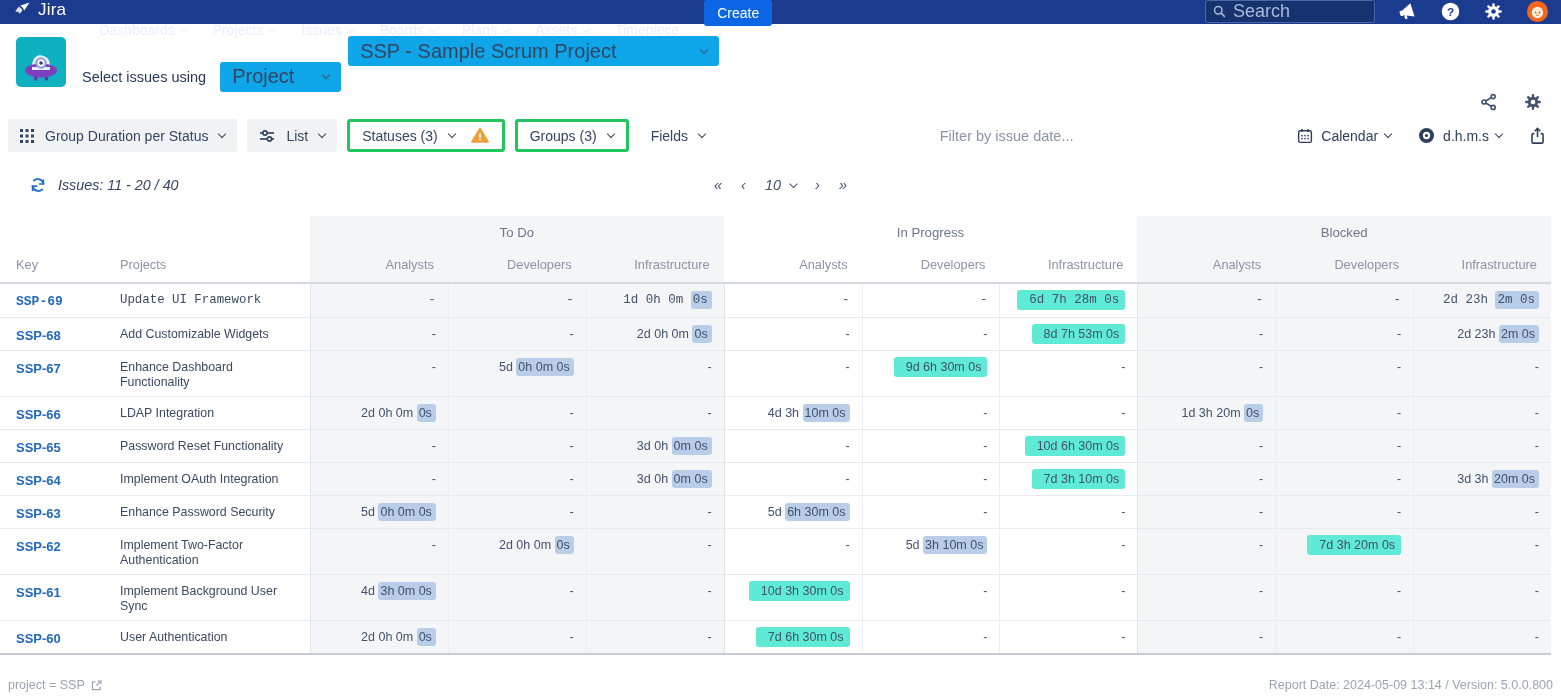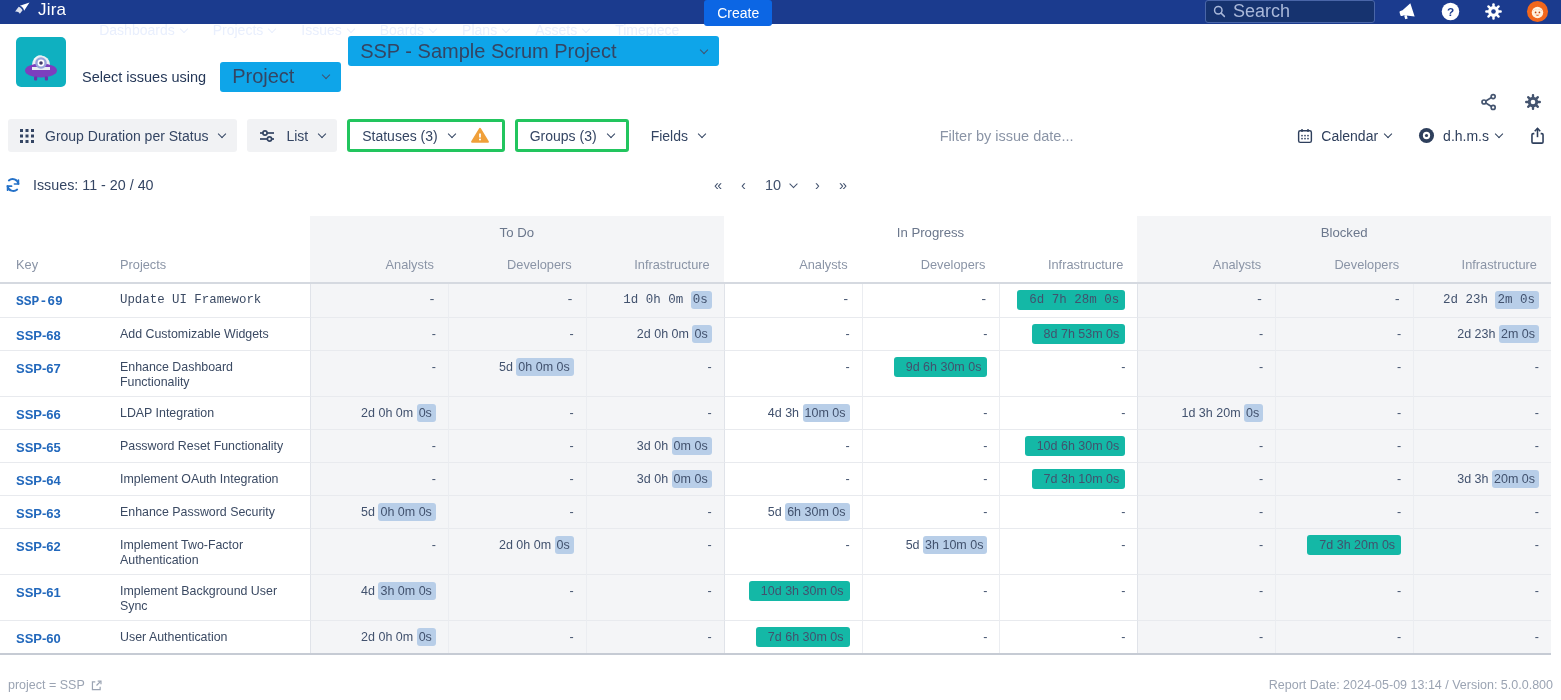--- a/index.html
+++ b/index.html
@@ -36,21 +36,21 @@
   .toolbar { height:37px; display:flex; align-items:center; padding:0 8px; gap:10px; }
   .tb-btn { height:33px; display:flex; align-items:center; gap:11px; border-radius:3px; padding:0 12px; font-size:14px; color:#344563; cursor:pointer; white-space:nowrap; }
   .tb-gray { background:#F1F2F4; }
   .tb-outline { background:#fff; border:3px solid #22c55e; }
   .tb-plain { background:transparent; }
   .tb-filter { flex:1; text-align:center; color:#8A94A6; font-size:14.5px; cursor:text; }
   .tb-right { display:flex; align-items:center; gap:26px; margin-right:6px; color:#2E3F5C; }
   .tb-item { display:flex; align-items:center; gap:7px; font-size:14px; cursor:pointer; }
 
   
-  .issues-bar { position:relative; height:62px; display:flex; align-items:center; padding:0 3px; }
+  .issues-bar { position:relative; height:62px; display:flex; align-items:center; padding:0 28px;font-style:italic; }
   .issues-label { margin-left:10px; font-size:14.3px; color:#344563; }
   .pagination { position:absolute; left:50%; transform:translateX(-50%); display:flex; align-items:center; gap:19px; color:#42526E; font-size:14.5px; }
   .pg-btn { cursor:pointer; user-select:none; }
   .pg-size { display:flex; align-items:center; gap:9px; cursor:pointer; }
 
   
   .tbl { margin:0 10px 0 0; }
   .grid-row { display:grid; grid-template-columns:110px 200px repeat(9, 1fr); }
   .g0, .g2 { background:#F4F5F7; }
   .g1 { background:#FFFFFF; }
@@ -62,21 +62,21 @@
   .th-summary { text-align:left; padding-left:10px; background:#fff; }
   .row { min-height:33px; }
   .row > div { border-top:1px solid #E8EAEE; }
   .row:first-child > div { border-top:none;font-family:Liberation Mono, monospace; }
   .cell { font-size:12.5px; color:#42526E; text-align:right; padding:9px 12px 6px 0; white-space:nowrap; border-left:1px solid #EBEDF1; }
   .cell.gstart { border-left:1px solid #E0E3E9; }
   .cell-key { padding:8px 0 6px 16px; }
   .key-link { color:#2268BC; font-size:13px; font-weight:700; text-decoration:none; cursor:pointer; }
   .cell-summary { font-size:12.4px; color:#3B4A63; padding:9px 8px 6px 10px; line-height:15px; }
   .hl { background:#B8CEE8; border-radius:3px; padding:2px 4px 2px 2px; }
-  .hl-full { background:#14b8a6; border-radius:3px; padding:3px 6px 3px 12px; }
+  .hl-full { background:#5eead4; border-radius:3px; padding:3px 6px 3px 12px; }
   .tbl-bottom { border-top:2px solid #C6CBD4; }
 
   
   .footer { position:absolute; left:0; right:0; bottom:0; height:30px; display:flex; align-items:center; justify-content:space-between; padding:0 8px; color:#9BA4B3; font-size:12.5px; }
   .footer-left { display:flex; align-items:center; gap:5px; cursor:pointer; }
 
   svg { display:block; }
 </style>
 </head>
 <body>

